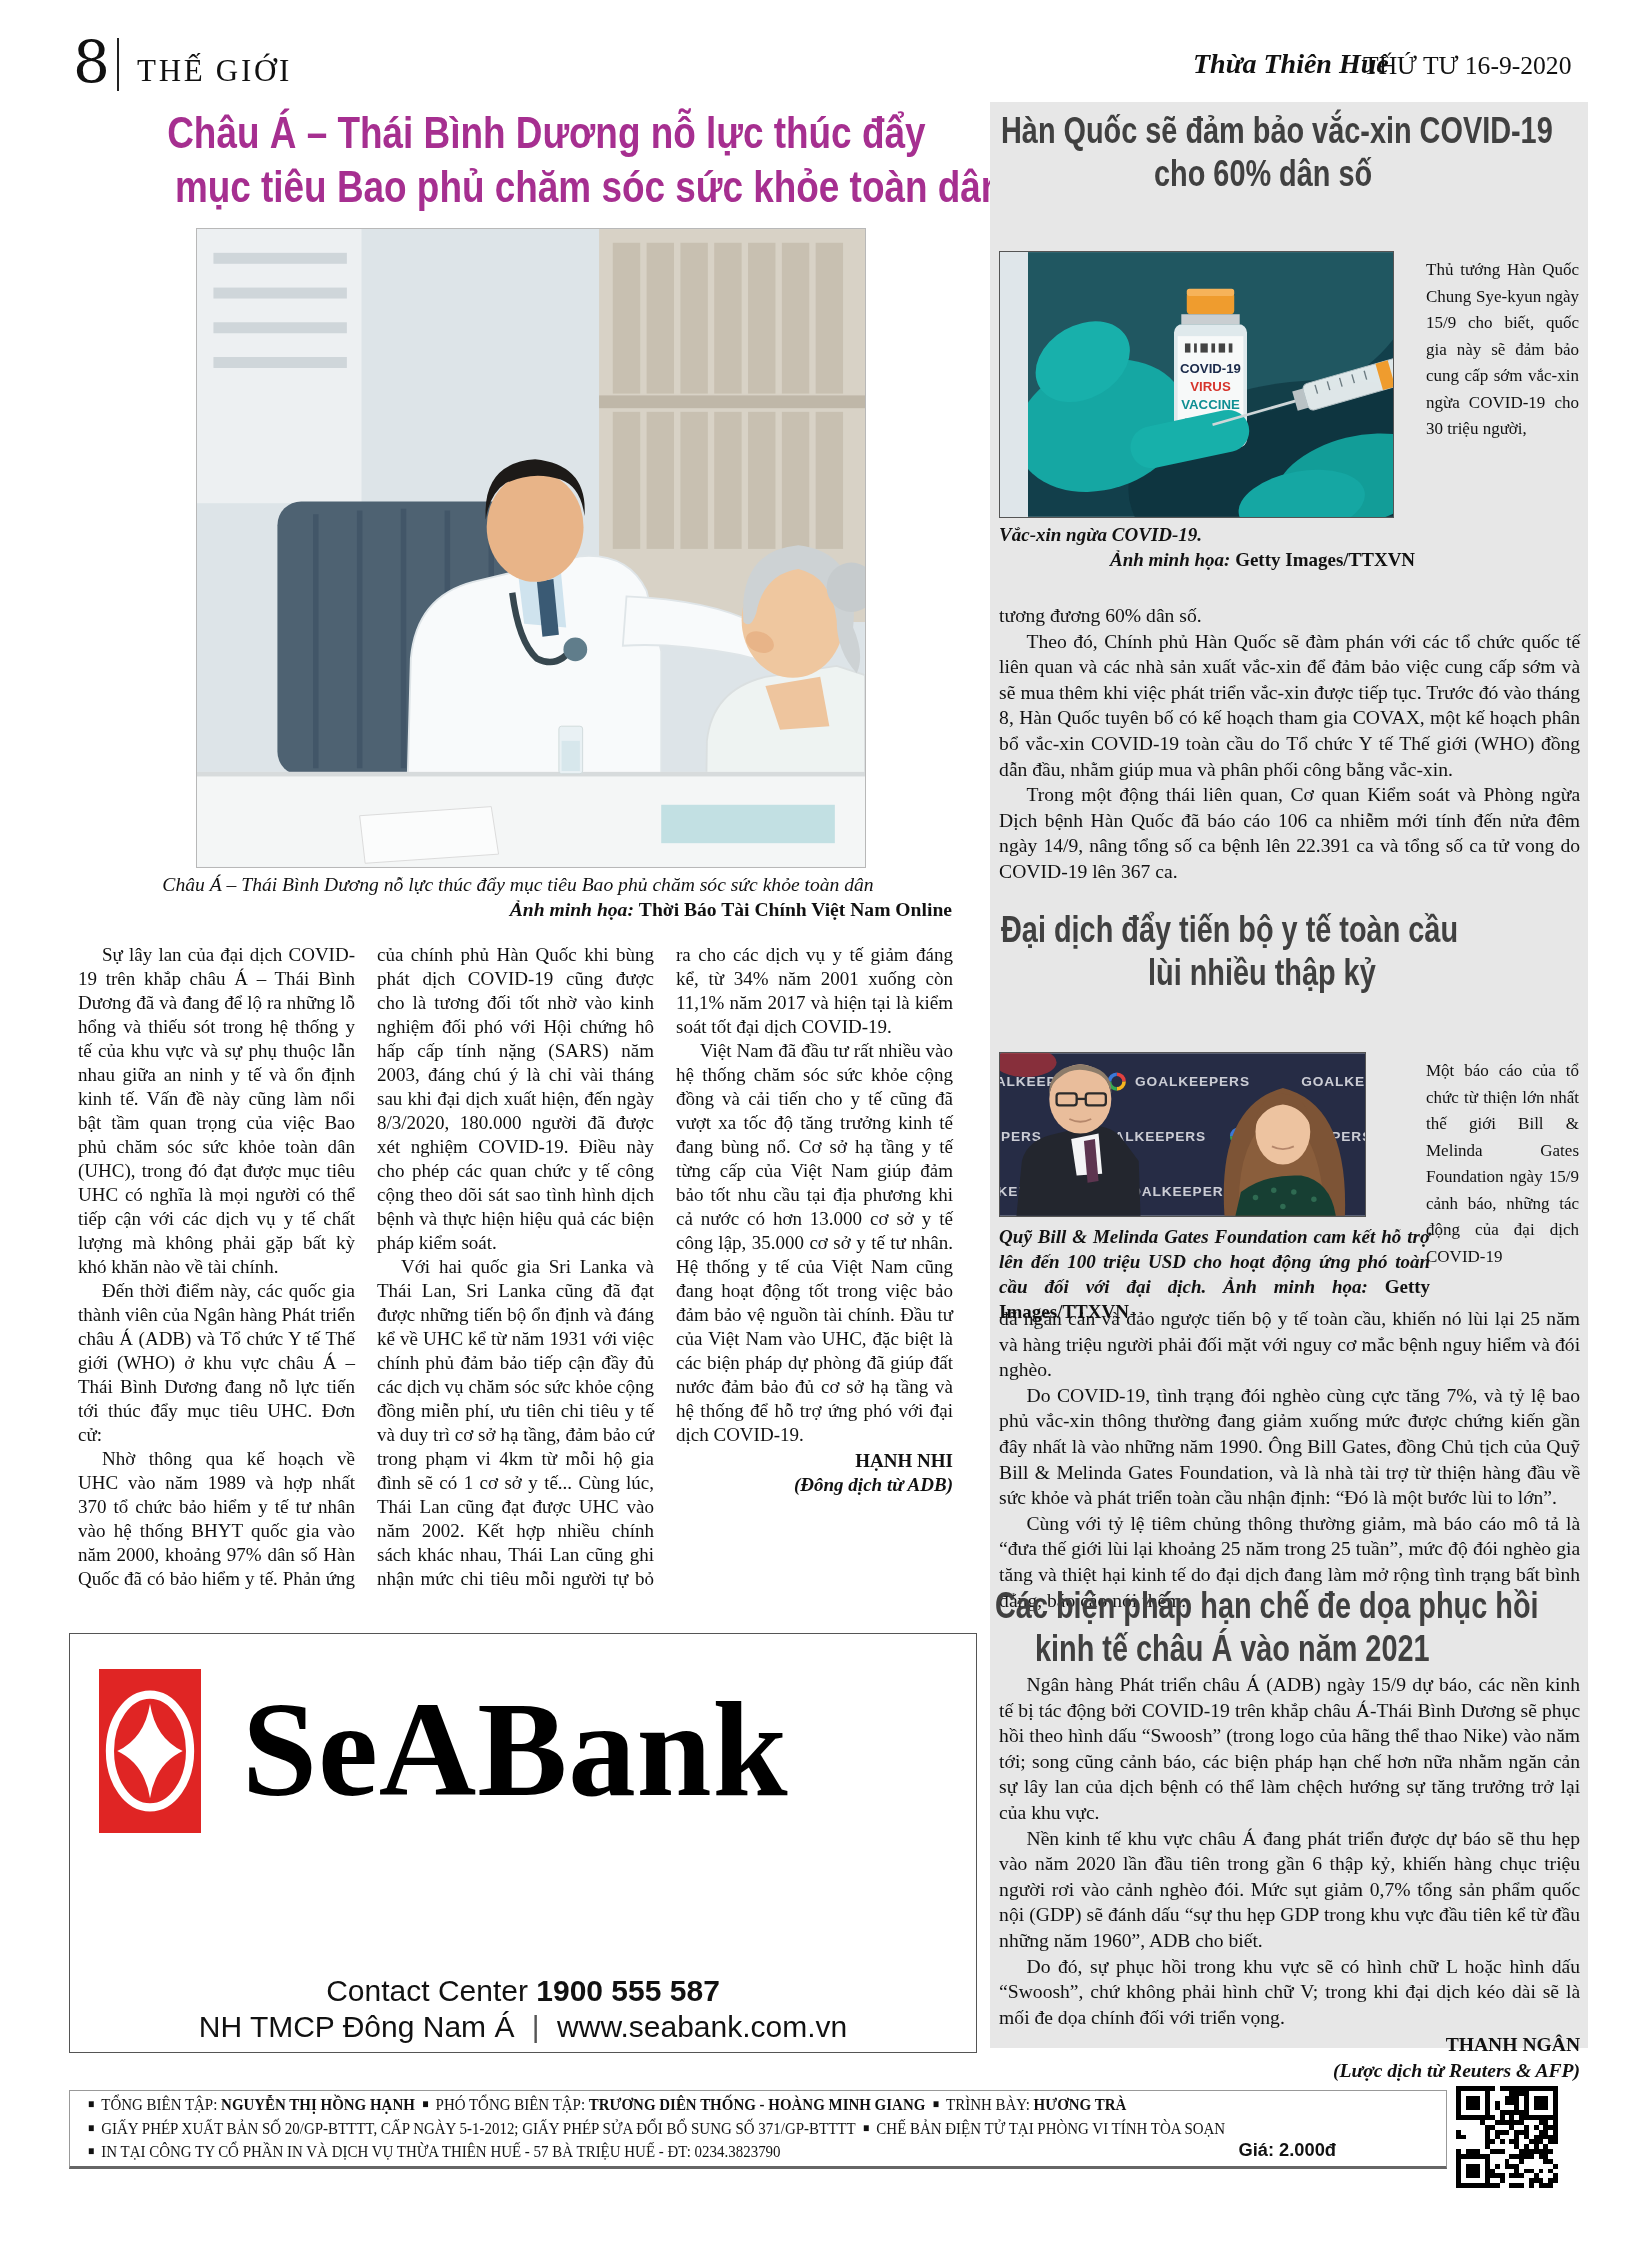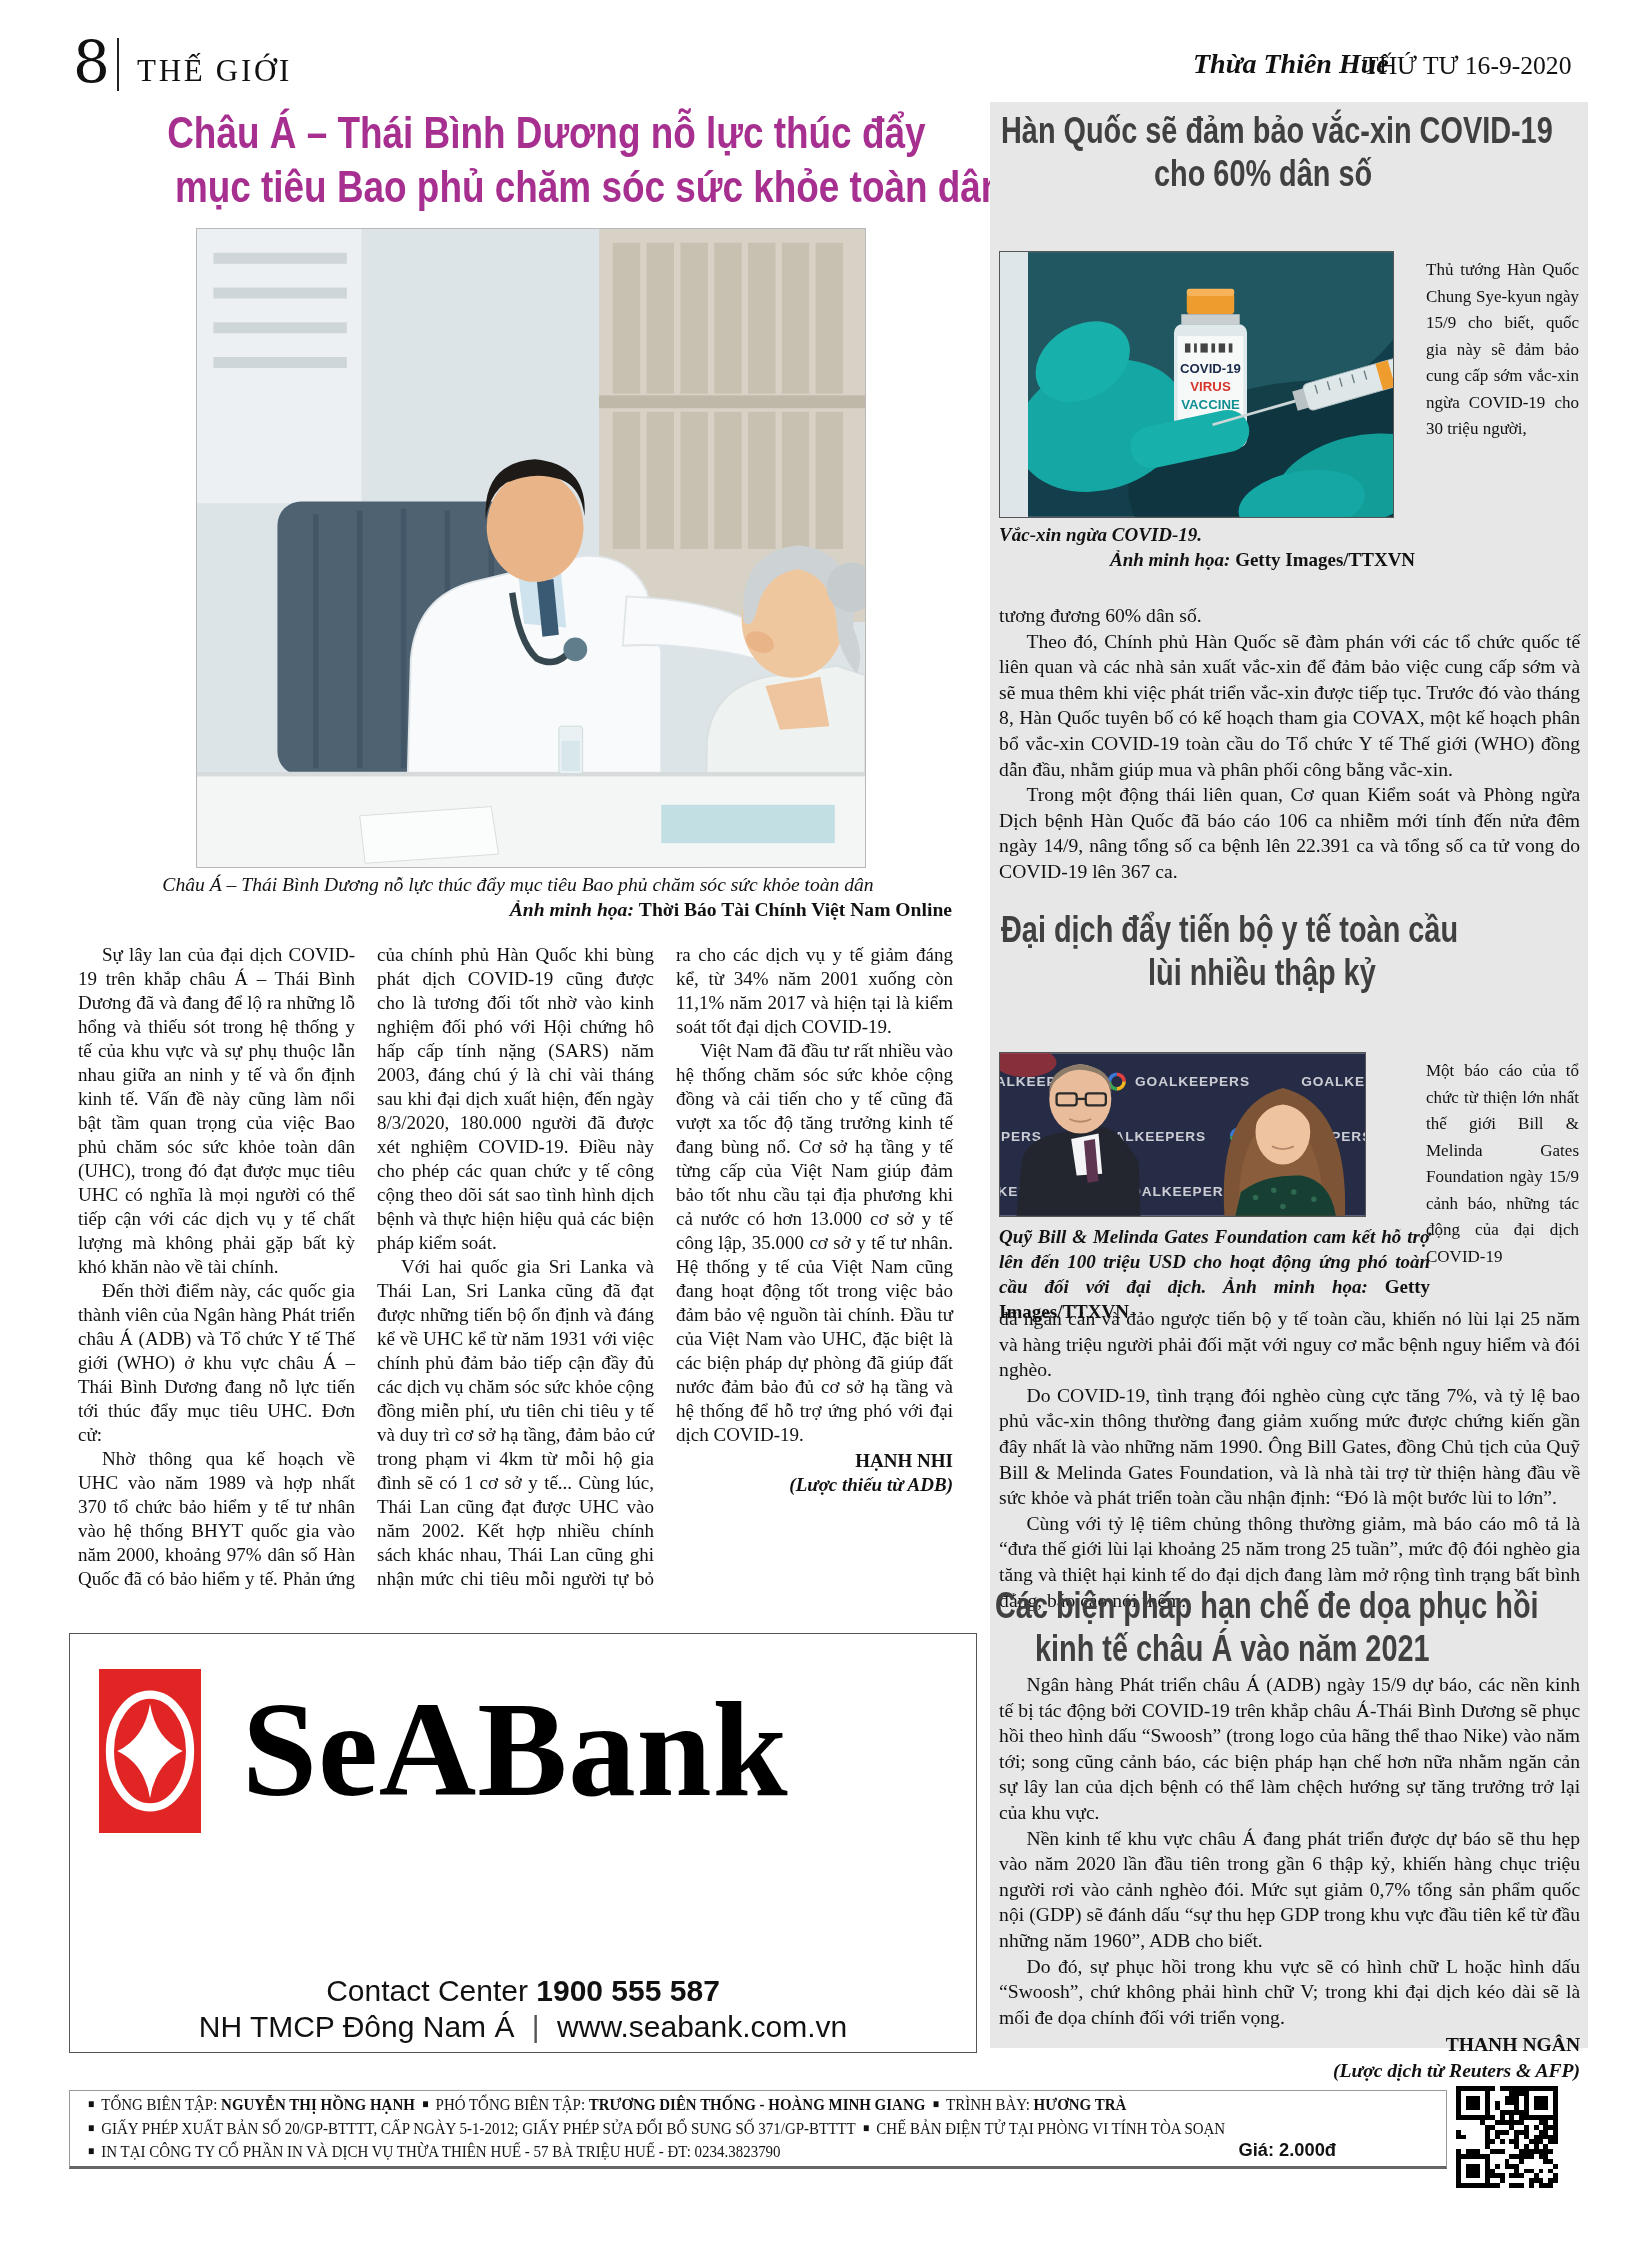--- a/index.html
+++ b/index.html
@@ -145,21 +145,21 @@
     </div>
   </div>
 
   <div class="abs cols" style="left:78px;top:943px;">
     <p>Sự lây lan của đại dịch COVID-19 trên khắp châu Á – Thái Bình Dương đã và đang để lộ ra những lỗ hổng và thiếu sót trong hệ thống y tế của khu vực và sự phụ thuộc lẫn nhau giữa an ninh y tế và ổn định kinh tế. Vấn đề này cũng làm nổi bật tầm quan trọng của việc Bao phủ chăm sóc sức khỏe toàn dân (UHC), trong đó đạt được mục tiêu UHC có nghĩa là mọi người có thể tiếp cận với các dịch vụ y tế chất lượng mà không phải gặp bất kỳ khó khăn nào về tài chính.</p>
     <p>Đến thời điểm này, các quốc gia thành viên của Ngân hàng Phát triển châu Á (ADB) và Tổ chức Y tế Thế giới (WHO) ở khu vực châu Á – Thái Bình Dương đang nỗ lực tiến tới thúc đẩy mục tiêu UHC. Đơn cử:</p>
     <p>Nhờ thông qua kế hoạch về UHC vào năm 1989 và hợp nhất 370 tổ chức bảo hiểm y tế tư nhân vào hệ thống BHYT quốc gia vào năm 2000, khoảng 97% dân số Hàn Quốc đã có bảo hiểm y tế. Phản ứng của chính phủ Hàn Quốc khi bùng phát dịch COVID-19 cũng được cho là tương đối tốt nhờ vào kinh nghiệm đối phó với Hội chứng hô hấp cấp tính nặng (SARS) năm 2003, đáng chú ý là chỉ vài tháng sau khi đại dịch xuất hiện, đến ngày 8/3/2020, 180.000 người đã được xét nghiệm COVID-19. Điều này cho phép các quan chức y tế công cộng theo dõi sát sao tình hình dịch bệnh và thực hiện hiệu quả các biện pháp kiểm soát.</p>
     <p>Với hai quốc gia Sri Lanka và Thái Lan, Sri Lanka cũng đã đạt được những tiến bộ ổn định và đáng kể về UHC kể từ năm 1931 với việc chính phủ đảm bảo tiếp cận đầy đủ các dịch vụ chăm sóc sức khỏe cộng đồng miễn phí, ưu tiên chi tiêu y tế và duy trì cơ sở hạ tầng, đảm bảo cứ trong phạm vi 4km từ mỗi hộ gia đình sẽ có 1 cơ sở y tế... Cùng lúc, Thái Lan cũng đạt được UHC vào năm 2002. Kết hợp nhiều chính sách khác nhau, Thái Lan cũng ghi nhận mức chi tiêu mỗi người tự bỏ ra cho các dịch vụ y tế giảm đáng kể, từ 34% năm 2001 xuống còn 11,1% năm 2017 và hiện tại là kiểm soát tốt đại dịch COVID-19.</p>
     <p>Việt Nam đã đầu tư rất nhiều vào hệ thống chăm sóc sức khỏe cộng đồng và cải tiến cho y tế cũng đã vượt xa tốc độ tăng trưởng kinh tế đang bùng nổ. Cơ sở hạ tầng y tế từng cấp của Việt Nam giúp đảm bảo tốt nhu cầu tại địa phương khi cả nước có hơn 13.000 cơ sở y tế công lập, 35.000 cơ sở y tế tư nhân. Hệ thống y tế của Việt Nam cũng đang hoạt động tốt trong việc bảo đảm bảo vệ nguồn tài chính. Đầu tư của Việt Nam vào UHC, đặc biệt là các biện pháp dự phòng đã giúp đất nước đảm bảo đủ cơ sở hạ tầng và hệ thống để hỗ trợ ứng phó với đại dịch COVID-19.</p>
     <p class="byline">HẠNH NHI</p>
-    <p class="bysrc">(Lược thiếu từ ADB)</p>
+    <p class="bysrc">(Đông dịch từ ADB)</p>
   </div>
 
   <div class="abs rail" style="left:990px;top:102px;width:598px;height:1946px;">
 
     <div class="abs rail-head" style="left:11px;top:7.3px;width:585px;">
       <span class="cond">Hàn Quốc sẽ đảm bảo vắc-xin COVID-19</span><br>
       <span class="cond">cho 60% dân số</span>
     </div>
 
     <div class="abs photo-frame" style="left:9.1px;top:149px;width:365px;height:265px;border-color:#555;padding-left:28px;">

